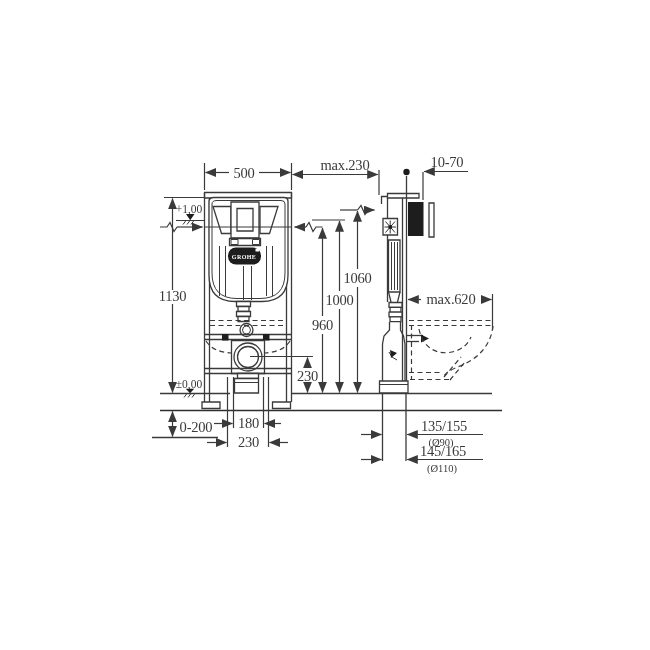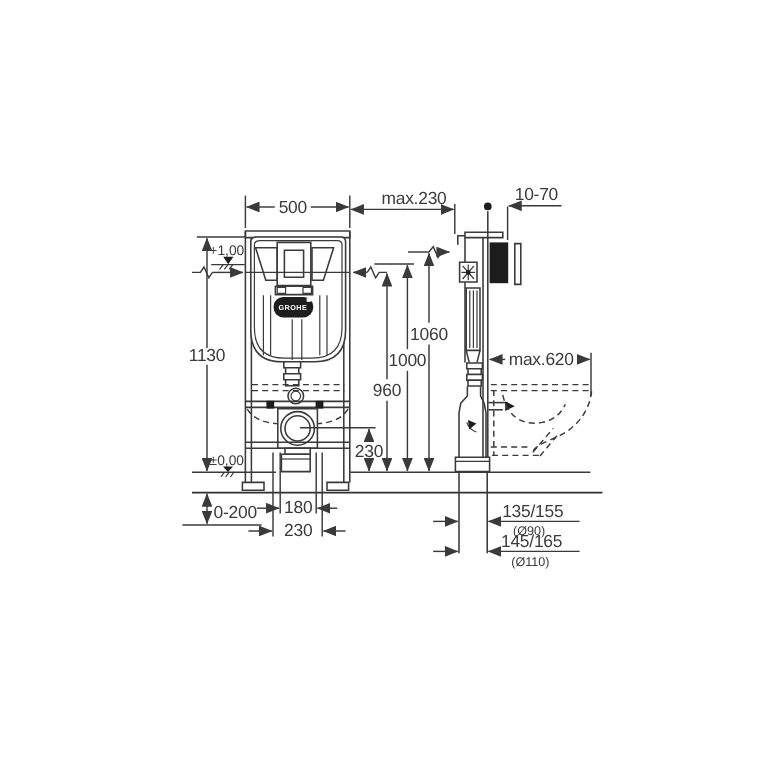--- a/index.html
+++ b/index.html
@@ -1,17 +1,17 @@
 <!DOCTYPE html>
 <html><head>
 <meta charset="utf-8">
 <style>
   html,body{margin:0;padding:0;background:#ffffff;}
   .canvas{position:relative;width:650px;height:650px;background:#fff;overflow:hidden;
-          font-family:Liberation Sans, sans-serif;}
+          font-family:Liberation Serif, serif;}
   svg{position:absolute;left:0;top:0;}
   svg *{vector-effect:non-scaling-stroke;}
   .ln{stroke:#3a3a3a;stroke-width:1.3;fill:none;}
   .ln-thin{stroke:#3a3a3a;stroke-width:1;fill:none;}
   .ln-thick{stroke:#2f2f2f;stroke-width:1.6;fill:none;}
   .fillw{fill:#ffffff;stroke:#3a3a3a;stroke-width:1.3;}
   .filld{fill:#1d1d1d;stroke:none;}
   .dash{stroke:#3a3a3a;stroke-width:1.2;fill:none;stroke-dasharray:5 3.5;}
   .dim{stroke:#3a3a3a;stroke-width:1.2;fill:none;}
   text{fill:#3a3a3a;}

